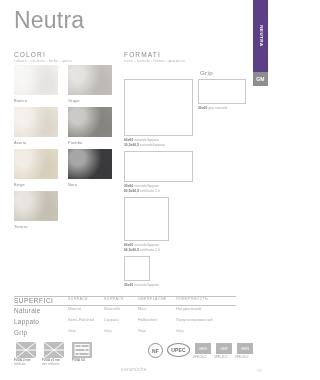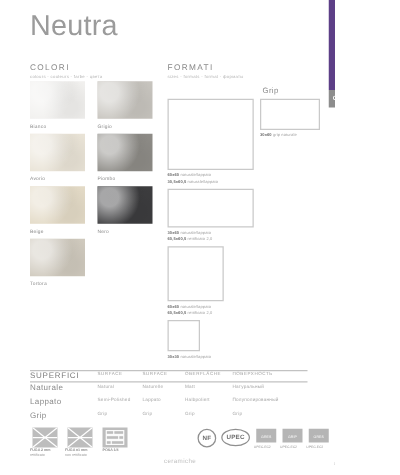--- a/index.html
+++ b/index.html
@@ -10,21 +10,21 @@
   body {
     width: 268px;
     height: 380px;
     font-family: "Liberation Sans", sans-serif;
     color: #6f6f6f;
     overflow: hidden;
     position: relative;
   }
   .page {
     position: absolute;
-    left: 10px; top: 0;
+    left: 0; top: 0;
     width: 268px;
     height: 324px;
     background: #ffffff;
   }
 
   
   .side-tab {
     position: absolute;
     right: 0;
     top: 0;

